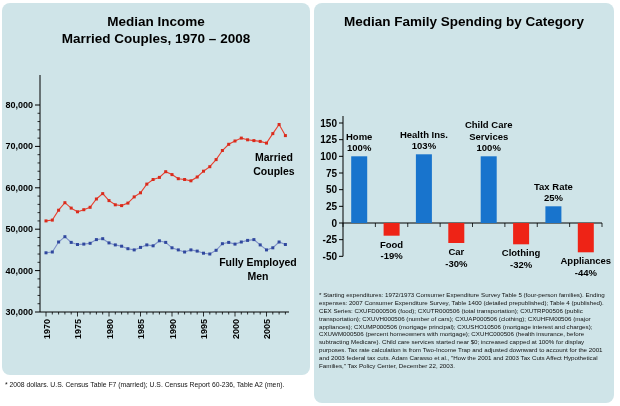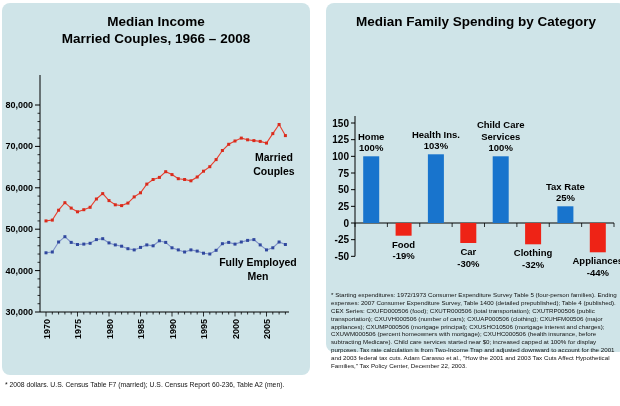--- a/index.html
+++ b/index.html
@@ -1,38 +1,38 @@
 <!DOCTYPE html>
 <html><head>
 <meta charset="utf-8">
 <style>
   html,body{margin:0;padding:0;background:#ffffff;width:620px;height:406px;overflow:hidden;
     font-family:"Liberation Sans","DejaVu Sans",sans-serif;}
-  .page{display:flex;align-items:flex-start;padding:3px 2px;gap:16px;width:616px;}
+  .page{display:flex;align-items:flex-start;padding:3px 2px;gap:4px;width:616px;}
   .col-left{width:308px;flex:0 0 308px;}
   .panel{background:#cfe4e8;border-radius:8px;box-sizing:border-box;}
   .panel-left{width:308px;height:372px;padding:8px 0 0 0;}
-  .panel-right{width:300px;height:349px;padding:8px 4px 0 4px;}
+  .panel-right{width:300px;height:400px;padding:8px 4px 0 4px;}
   .chart-title{margin:2px 4px 0 4px;text-align:center;font-size:13.5px;line-height:1.28;
     font-weight:bold;color:#000;}
   .chart-title .t2{display:block;}
   svg{overflow:visible;display:block;}
   #line-chart{margin-top:14px;}
   #bar-chart{margin-top:80px;}
   .footnote-left{margin:6px 2px 0 3px;font-size:6.8px;line-height:1.2;color:#111;width:300px;}
   .footnote-right{margin-top:9px;padding:0 2px 0 1px;font-size:6.2px;line-height:1.26;color:#111;}
 </style>
 </head>
 <body>
 
 <div class="page">
 
   <div class="col-left">
     <section class="panel panel-left">
-      <h2 class="chart-title"><span>Median Income</span><span class="t2">Married Couples, 1966 – 2008</span></h2>
+      <h2 class="chart-title"><span>Median Income</span><span class="t2">Married Couples, 1970 – 2008</span></h2>
       <svg id="line-chart" width="308" height="300" viewBox="0 0 308 300">
           <line x1="38" y1="13" x2="38" y2="250" stroke="#000000" stroke-width="1"></line>
           <line x1="38" y1="250" x2="287" y2="250" stroke="#000000" stroke-width="1"></line>
           <line x1="33" y1="250" x2="38" y2="250" stroke="#000000" stroke-width="1"></line>
           <text font-family="&quot;Liberation Sans&quot;,sans-serif" x="31" y="253" text-anchor="end" font-size="9" font-weight="bold" fill="#000">30,000</text>
           <line x1="33" y1="208.6" x2="38" y2="208.6" stroke="#000000" stroke-width="1"></line>
           <text font-family="&quot;Liberation Sans&quot;,sans-serif" x="31" y="211.6" text-anchor="end" font-size="9" font-weight="bold" fill="#000">40,000</text>
           <line x1="33" y1="167.2" x2="38" y2="167.2" stroke="#000000" stroke-width="1"></line>
           <text font-family="&quot;Liberation Sans&quot;,sans-serif" x="31" y="170.2" text-anchor="end" font-size="9" font-weight="bold" fill="#000">50,000</text>
           <line x1="33" y1="125.8" x2="38" y2="125.8" stroke="#000000" stroke-width="1"></line>

